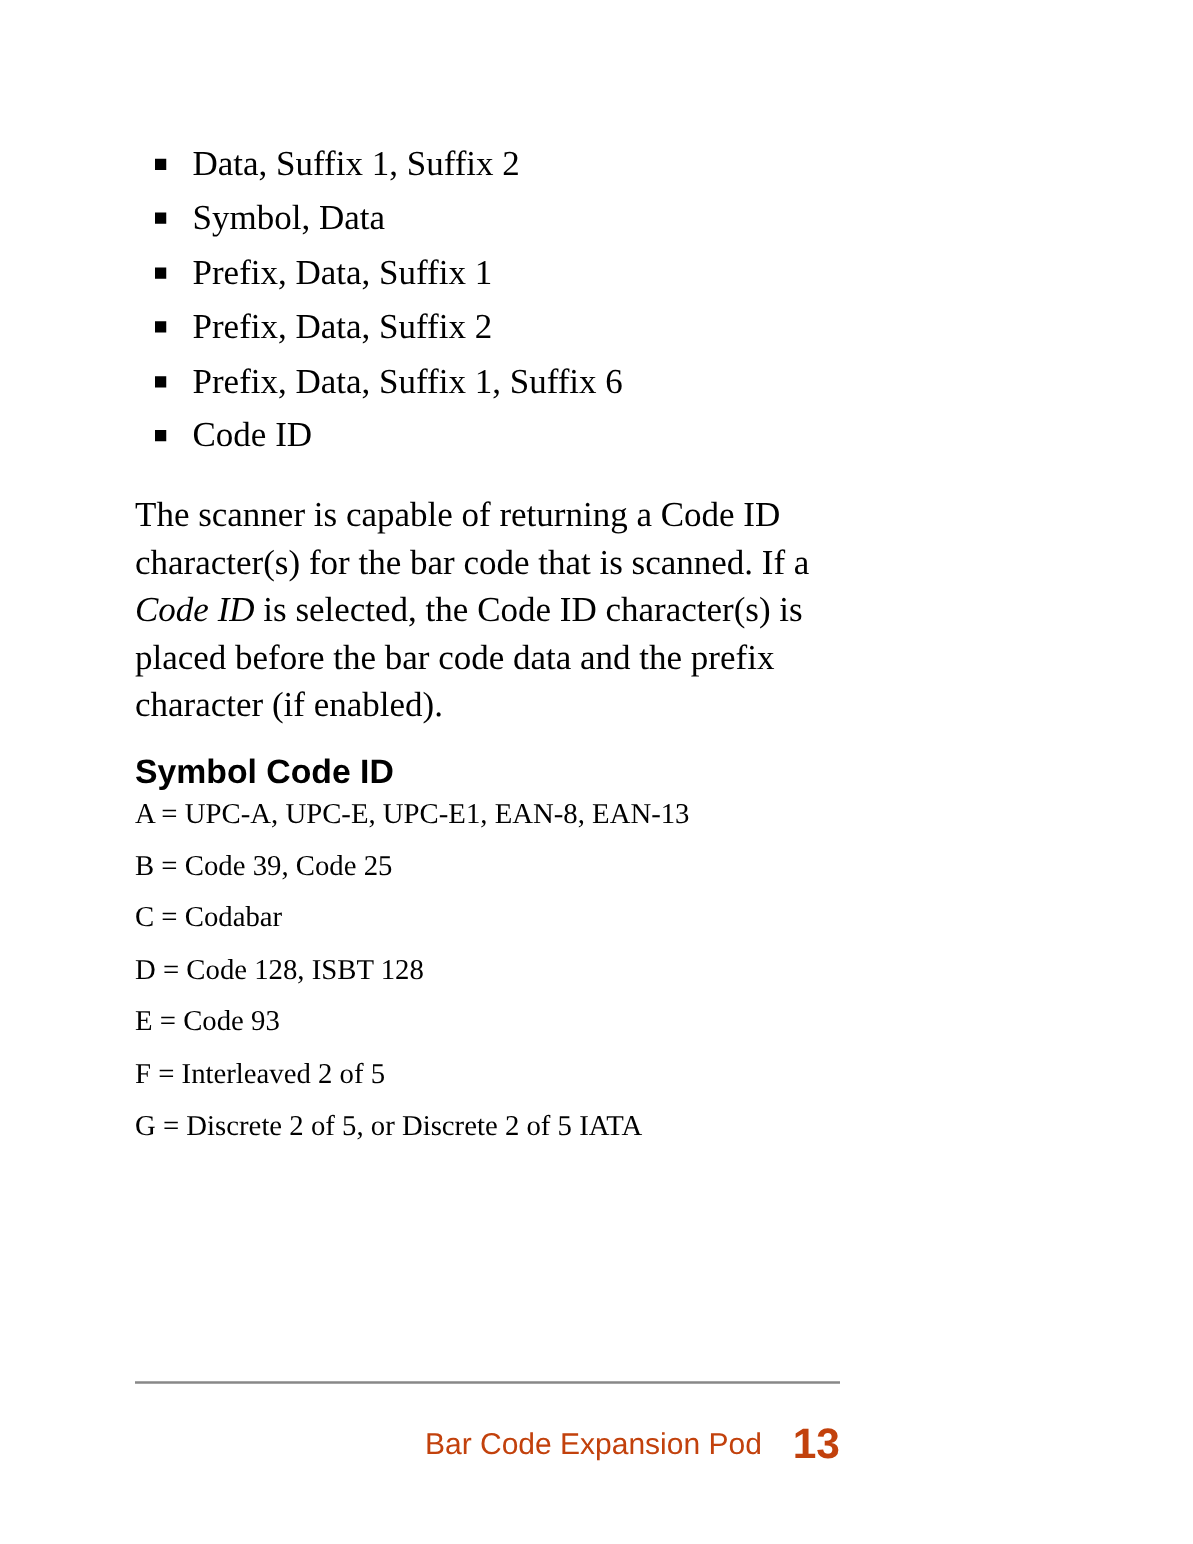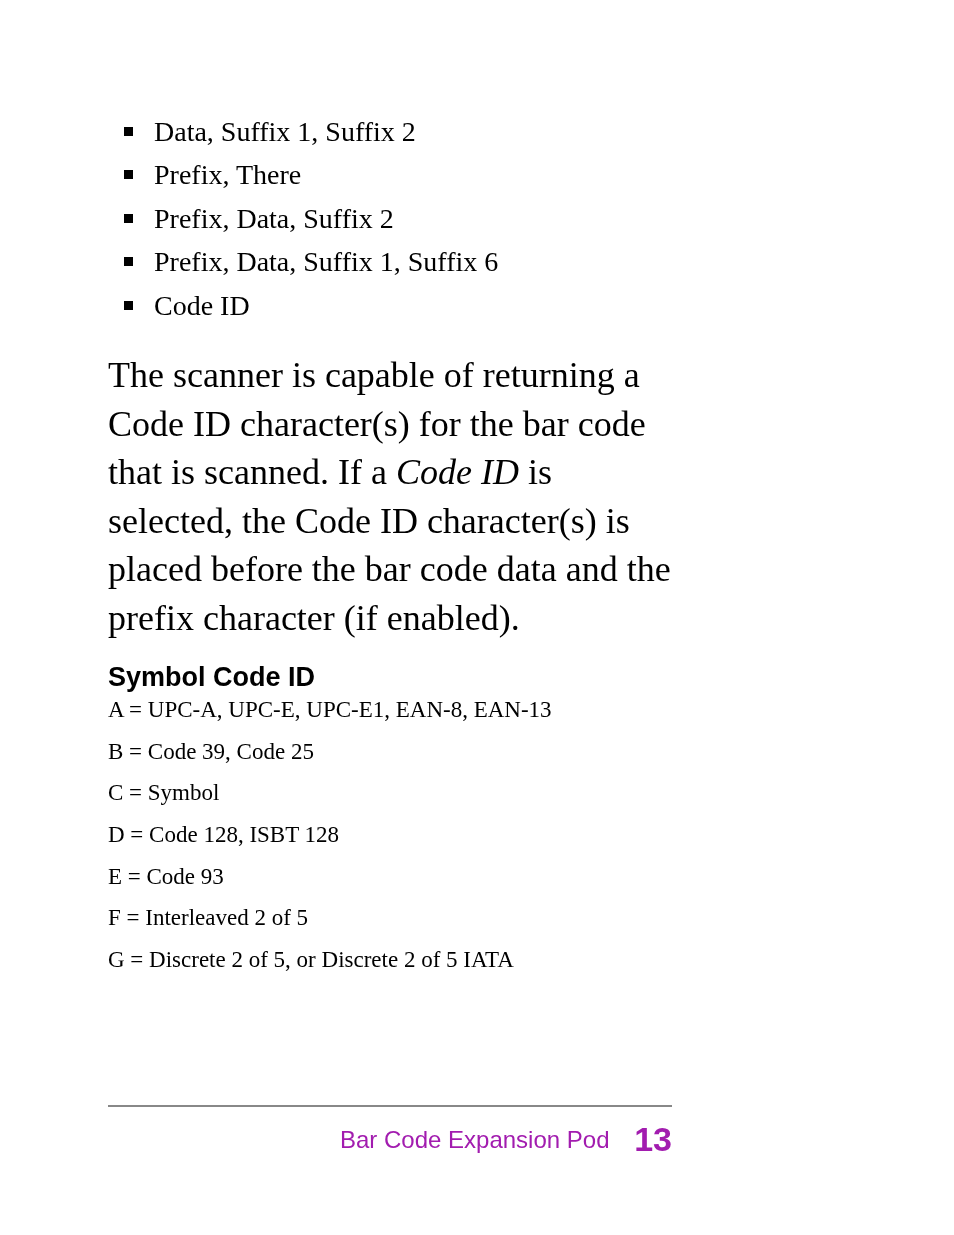--- a/index.html
+++ b/index.html
@@ -32,21 +32,21 @@
   ul.bullets li::before {
     content: "";
     position: absolute;
     left: -12px;
     top: 17px;
     width: 9px;
     height: 9px;
     background: #000;
   }
   p.body {
-    font-size: 36px;
+    font-size: 28px;
     line-height: 1.35;
     margin: 0 0 18px 0;
   }
   .italic {
     font-style: italic;
   }
   .heading {
     font-family: Liberation Sans, sans-serif;
     font-weight: 600;
     font-size: 27px;
@@ -64,57 +64,58 @@
   .footer-rule {
     position: absolute;
     left: 108px;
     right: 108px;
     bottom: 128px;
     border-top: 2px solid #888;
   }
   .footer {
     position: absolute;
     right: 108px;
-    bottom: 76px;
+    bottom: 60px;
     font-family: "Segoe UI", "Myriad Pro", "Helvetica Neue", Arial, sans-serif;
     font-size: 24px;
-    color: #a21caf;
+    color: #c2410c;
   }
   .footer .pagenum {
     font-size: 34px;
     font-weight: 900;
     margin-left: 18px;
     vertical-align: -3px;
     font-family: "Segoe UI", "Helvetica Neue", Arial, sans-serif;
   }
 </style>
 </head>
 <body>
 
 <div class="page">
 
   <ul class="bullets">
     <li><span>Data, Suffix 1, Suffix 2</span></li>
-    <li><span>Prefix, There</span></li>
+    <li><span>Symbol, Data</span></li>
+    <li><span>Prefix, Data, Suffix 1</span></li>
     <li><span>Prefix, Data, Suffix 2</span></li>
     <li><span>Prefix, Data, Suffix 1, Suffix 6</span></li>
     <li><span>Code ID</span></li>
   </ul>
 
   <p class="body">
     <span>The scanner is capable of returning a Code ID character(s) for the bar code that is scanned. If a </span><span class="italic">Code ID</span><span> is selected, the Code ID character(s) is placed before the bar code data and the prefix character (if enabled).</span>
   </p>
 
 
   <div class="heading">Symbol Code ID</div>
 
   <div class="defs">
     <p class="first">A = UPC-A, UPC-E, UPC-E1, EAN-8, EAN-13</p>
     <p>B = Code 39, Code 25</p>
-    <p>C = Symbol</p>
+    <p>C = Codabar</p>
     <p>D = Code 128, ISBT 128</p>
     <p>E = Code 93</p>
     <p>F = Interleaved 2 of 5</p>
     <p>G = Discrete 2 of 5, or Discrete 2 of 5 IATA</p>
   </div>
 
   <div class="footer-rule"></div>
   <div class="footer">
     <span>Bar Code Expansion Pod</span>
     <span class="pagenum">13</span>

